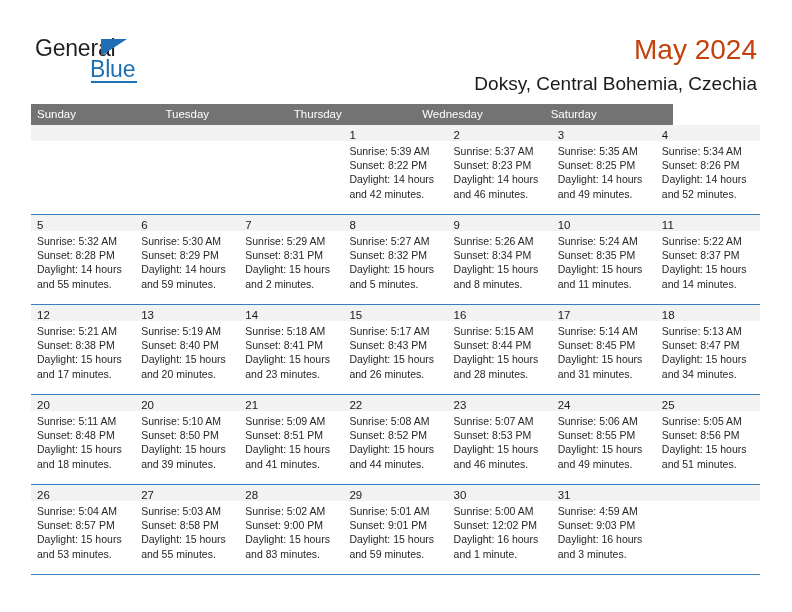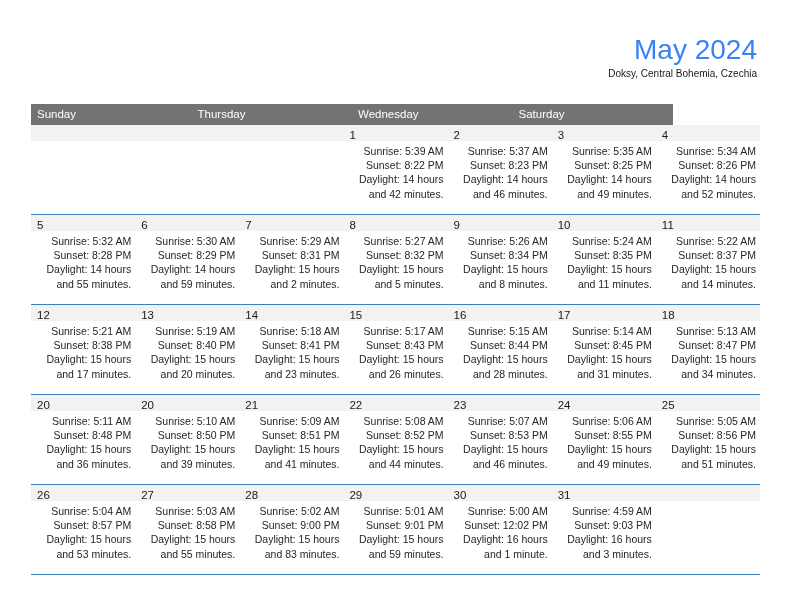--- a/index.html
+++ b/index.html
@@ -75,28 +75,28 @@
   }
 
   .title-block {
     position: absolute;
     right: 35px;
     top: 34px;
     text-align: right;
   }
   .cal-title {
     font-size: 28px;
-    color: #3b82f6;
+    color: #c2410c;
     line-height: 32px;
     font-weight: normal;
     font-family: "Liberation Sans", sans-serif;
   }
   .cal-subtitle {
-    margin-top: 0;
-    font-size: 10px;
+    margin-top: 10px;
+    font-size: 19px;
     color: #1a1a1a;
     line-height: 16px;
     font-family: "Liberation Sans", sans-serif;
   }
 
   
   .calendar {
     position: absolute;
     left: 31px;
     top: 104px;
@@ -151,48 +151,54 @@
   .day-number {
     font-size: 11.5px;
     color: #1a1a1a;
     line-height: 16px;
     font-family: "Liberation Sans", sans-serif;
   }
 
   .day-details {
     padding: 3px 4px 0 6px;
     box-sizing: border-box;
-    text-align: right;
   }
   .detail-line {
     font-size: 10.5px;
     color: #262626;
     line-height: 14.2px;
     font-family: "Liberation Sans", sans-serif;
     white-space: nowrap;
   }
 </style>
 </head>
 <body>
 
 <div id="page">
 
   <div class="page-header">
 
+    <div class="logo">
+      <span class="logo-general">General</span>
+      <span class="logo-tri"></span>
+      <span class="logo-blue">Blue</span>
+      <span class="logo-underline"></span>
+    </div>
 
     <div class="title-block">
       <div class="cal-title">May 2024</div>
       <div class="cal-subtitle">Doksy, Central Bohemia, Czechia</div>
     </div>
 
   </div>
 
   <div class="calendar">
     <div class="weekday-row" id="weekday-row">
         <div class="weekday-cell">Sunday</div>
+        <div class="weekday-cell">Tuesday</div>
         <div class="weekday-cell">Thursday</div>
         <div class="weekday-cell">Wednesday</div>
         <div class="weekday-cell">Saturday</div>
       </div>
     <div id="weeks-container">
         <div class="week-row first">
           <div class="day-cell empty">
             <div class="day-number-band"><span class="day-number"></span></div>
           </div>
           <div class="day-cell empty">
@@ -368,21 +374,21 @@
             </div>
           </div>
         </div>
         <div class="week-row">
           <div class="day-cell">
             <div class="day-number-band"><span class="day-number">20</span></div>
             <div class="day-details">
               <div class="detail-line">Sunrise: 5:11 AM</div>
               <div class="detail-line">Sunset: 8:48 PM</div>
               <div class="detail-line">Daylight: 15 hours</div>
-              <div class="detail-line">and 36 minutes.</div>
+              <div class="detail-line">and 18 minutes.</div>
             </div>
           </div>
           <div class="day-cell">
             <div class="day-number-band"><span class="day-number">20</span></div>
             <div class="day-details">
               <div class="detail-line">Sunrise: 5:10 AM</div>
               <div class="detail-line">Sunset: 8:50 PM</div>
               <div class="detail-line">Daylight: 15 hours</div>
               <div class="detail-line">and 39 minutes.</div>
             </div>

